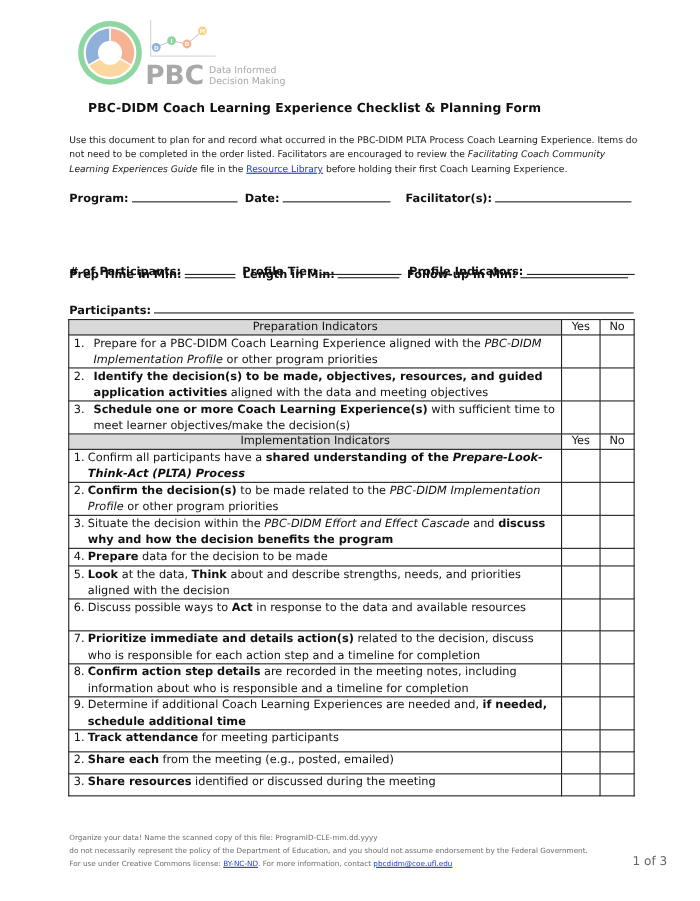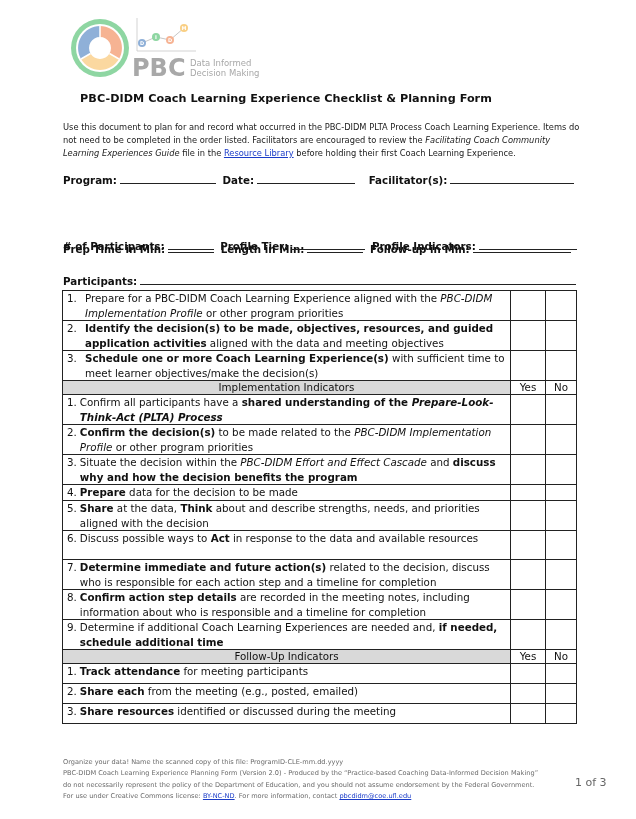--- a/index.html
+++ b/index.html
@@ -85,20 +85,25 @@
   <span class="f" style="margin-left:3px;"><span>Profile Tier:</span><span class="blank" style="width:74px;"></span></span>
   <span class="f" style="margin-left:3px;text-align:center;"><span>Profile Indicators:</span><span class="blank" style="width:98px;"></span></span>
 </div>
 
 <div class="field-row" style="top:275px;">
   <span class="f"><span>Participants:</span><span class="blank" style="width:436px;"></span></span>
 </div>
 
 <table class="checklist">
   <tbody id="checklist-body">
+      <tr class="section">
+        <td>Preparation Indicators</td>
+        <td class="yes">Yes</td>
+        <td class="no">No</td>
+      </tr>
       <tr>
         <td style="height: 28px;">
           <div class="item">
             <span class="num wide">1.</span>
             <span class="txt"><span>Prepare for a PBC-DIDM Coach Learning Experience aligned with the </span><i>PBC-DIDM Implementation Profile</i><span> or other program priorities</span></span>
           </div>
         </td>
         <td class="yes"></td>
         <td class="no"></td>
       </tr>
@@ -164,41 +169,41 @@
             <span class="txt" style="padding-left: 3px;"><b>Prepare</b><span> data for the decision to be made</span></span>
           </div>
         </td>
         <td class="yes"></td>
         <td class="no"></td>
       </tr>
       <tr>
         <td style="height: 28px;">
           <div class="item">
             <span class="num">5.</span>
-            <span class="txt" style="padding-left: 3px;"><b>Share</b><span> at the data, </span><b>Think</b><span> about and describe strengths, needs, and priorities aligned with the decision</span></span>
+            <span class="txt" style="padding-left: 3px;"><b>Look</b><span> at the data, </span><b>Think</b><span> about and describe strengths, needs, and priorities aligned with the decision</span></span>
           </div>
         </td>
         <td class="yes"></td>
         <td class="no"></td>
       </tr>
       <tr>
         <td style="height: 28px;">
           <div class="item">
             <span class="num">6.</span>
             <span class="txt" style="padding-left: 3px;"><span>Discuss possible ways to </span><b>Act</b><span> in response to the data and available resources</span></span>
           </div>
         </td>
         <td class="yes"></td>
         <td class="no"></td>
       </tr>
       <tr>
         <td style="height: 28px;">
           <div class="item">
             <span class="num">7.</span>
-            <span class="txt" style="padding-left: 3px;"><b>Determine immediate and future action(s)</b><span> related to the decision, discuss who is responsible for each action step and a timeline for completion</span></span>
+            <span class="txt" style="padding-left: 3px;"><b>Prioritize immediate and details action(s)</b><span> related to the decision, discuss who is responsible for each action step and a timeline for completion</span></span>
           </div>
         </td>
         <td class="yes"></td>
         <td class="no"></td>
       </tr>
       <tr>
         <td style="height: 28px;">
           <div class="item">
             <span class="num">8.</span>
             <span class="txt" style="padding-left: 3px;"><b>Confirm action step details</b><span> are recorded in the meeting notes, including information about who is responsible and a timeline for completion</span></span>
@@ -210,25 +215,20 @@
       <tr>
         <td style="height: 28px;">
           <div class="item">
             <span class="num">9.</span>
             <span class="txt" style="padding-left: 3px;"><span>Determine if additional Coach Learning Experiences are needed and, </span><b>if needed, schedule additional time</b></span>
           </div>
         </td>
         <td class="yes"></td>
         <td class="no"></td>
       </tr>
-      <tr class="section">
-        <td>Follow-Up Indicators</td>
-        <td class="yes">Yes</td>
-        <td class="no">No</td>
-      </tr>
       <tr>
         <td style="height: 19px;">
           <div class="item">
             <span class="num">1.</span>
             <span class="txt" style="padding-left: 3px;"><b>Track attendance</b><span> for meeting participants</span></span>
           </div>
         </td>
         <td class="yes"></td>
         <td class="no"></td>
       </tr>
@@ -250,18 +250,17 @@
           </div>
         </td>
         <td class="yes"></td>
         <td class="no"></td>
       </tr>
     </tbody>
 </table>
 
 <div class="footer">
   <div>Organize your data! Name the scanned copy of this file: ProgramID-CLE-mm.dd.yyyy</div>
-  <div>PBC-DIDM Coach Learning Experience Planning Form (Version 2.0) - Produced by the “Practice-based Coaching Data-Informed Decision Making”</div>
   <div>do not necessarily represent the policy of the Department of Education, and you should not assume endorsement by the Federal Government.</div>
   <div><span>For use under Creative Commons license: </span><a href="#">BY-NC-ND</a><span>. For more information, contact </span><a href="#">pbcdidm@coe.ufl.edu</a></div>
 </div>
 
 <div class="pagenum">1 of 3</div>
 
 </body></html>

